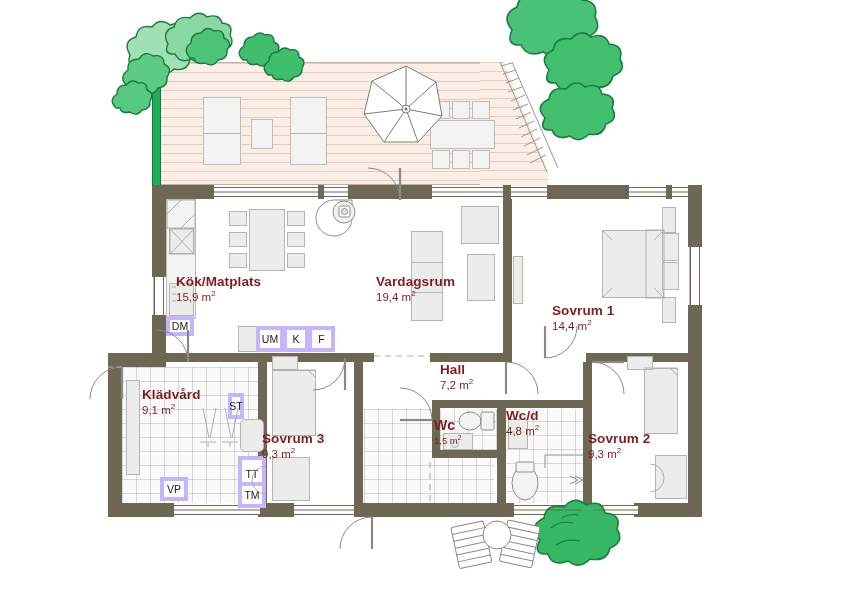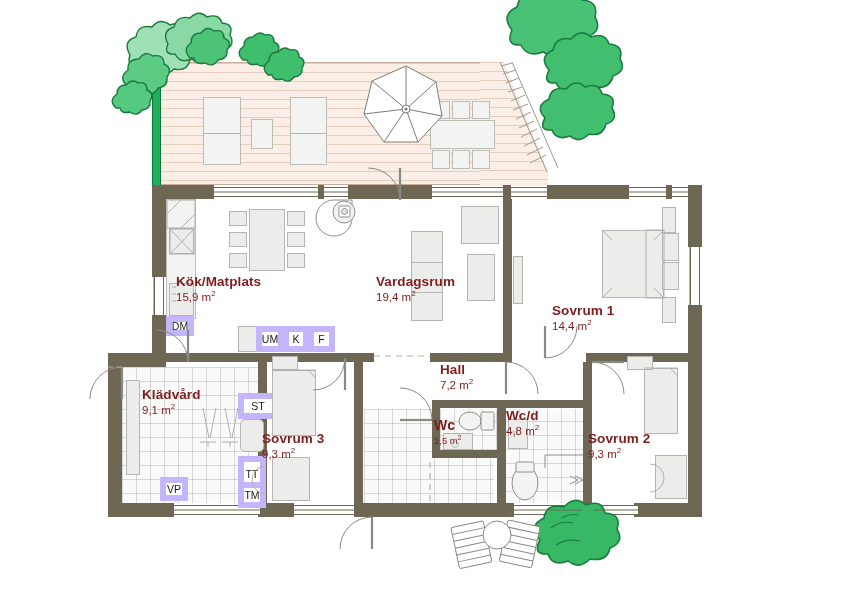--- a/index.html
+++ b/index.html
@@ -21,21 +21,21 @@
   .label{position:absolute;text-align:left;color:#7f1d1d;line-height:1.12;}
   .label .nm{font-size:13.5px;font-weight:bold;letter-spacing:.1px;white-space:nowrap;}
   .label .ar{font-size:11.5px;font-weight:normal;white-space:nowrap;}
   .label.small .nm{font-size:14px;}
   .label.small .ar{font-size:9.5px;}
   sup{font-size:.7em;vertical-align:super;}
   
   .fur{position:absolute;background:#ececeb;border:1px solid #b4b4b0;box-sizing:border-box;}
   .fur-l{position:absolute;background:#f3f3f2;border:1px solid #bdbdb8;box-sizing:border-box;}
   .line{position:absolute;background:#b4b4b0;}
-  .appl{position:absolute;background:#fff;border:6px solid #c4b5fd;box-sizing:border-box;
+  .appl{position:absolute;background:#fff;border:4px solid #c4b5fd;box-sizing:border-box;
         display:flex;align-items:center;justify-content:center;font-size:10.5px;color:#1a1a14;}
   
   .deck{
     position:absolute;
     background-color:#fbeee6;
     background-image:repeating-linear-gradient(to bottom,
        rgba(198,160,135,.42) 0px,rgba(198,160,135,.42) 1px,transparent 1px,transparent 9px);
     border:1px solid #c9ac99;
     box-sizing:border-box;
   }
@@ -169,21 +169,21 @@
   <div class="fur" style="left:513px;top:256px;width:10px;height:48px;"></div>
 
   <div class="fur" style="left:602px;top:230px;width:62px;height:68px;"></div>
   <div class="fur" style="left:662px;top:207px;width:14px;height:26px;"></div>
   <div class="fur" style="left:662px;top:233px;width:17px;height:28px;"></div>
   <div class="fur" style="left:662px;top:262px;width:17px;height:28px;"></div>
   <div class="fur" style="left:662px;top:297px;width:14px;height:26px;"></div>
 
   <div class="fur" style="left:126px;top:380px;width:14px;height:95px;"></div>
   <div class="appl" style="left:160px;top:477px;width:28px;height:24px;">VP</div>
-  <div class="appl" style="left:238px;top:393px;width:40px;height:26px;">ST</div>
+  <div class="appl" style="left:228px;top:393px;width:16px;height:26px;">ST</div>
   <div class="fur" style="left:240px;top:419px;width:24px;height:33px;border-radius:5px;"></div>
   <div class="appl" style="left:238px;top:456px;width:28px;height:36px;">TT</div>
   <div class="appl" style="left:238px;top:482px;width:28px;height:26px;">TM</div>
 
   <div class="fur" style="left:272px;top:370px;width:44px;height:66px;"></div>
   <div class="fur" style="left:272px;top:356px;width:26px;height:14px;"></div>
   <div class="fur" style="left:272px;top:457px;width:38px;height:44px;"></div>
 
   <div class="fur" style="left:644px;top:368px;width:34px;height:66px;"></div>
   <div class="fur" style="left:627px;top:356px;width:26px;height:14px;"></div>

